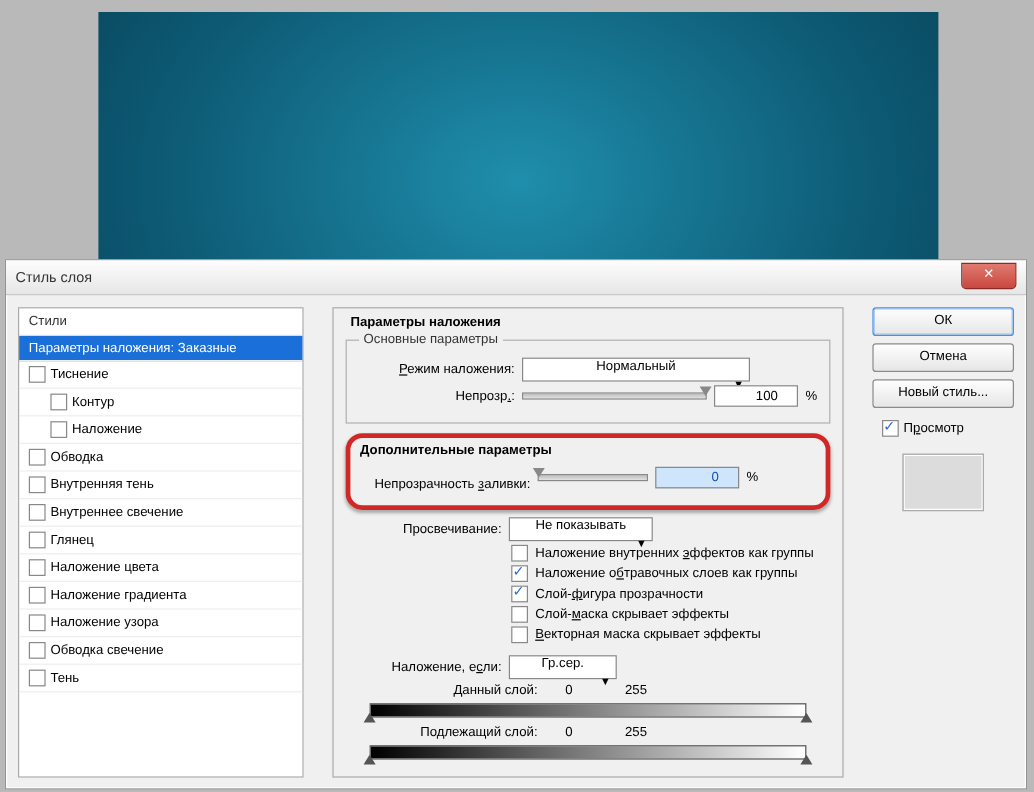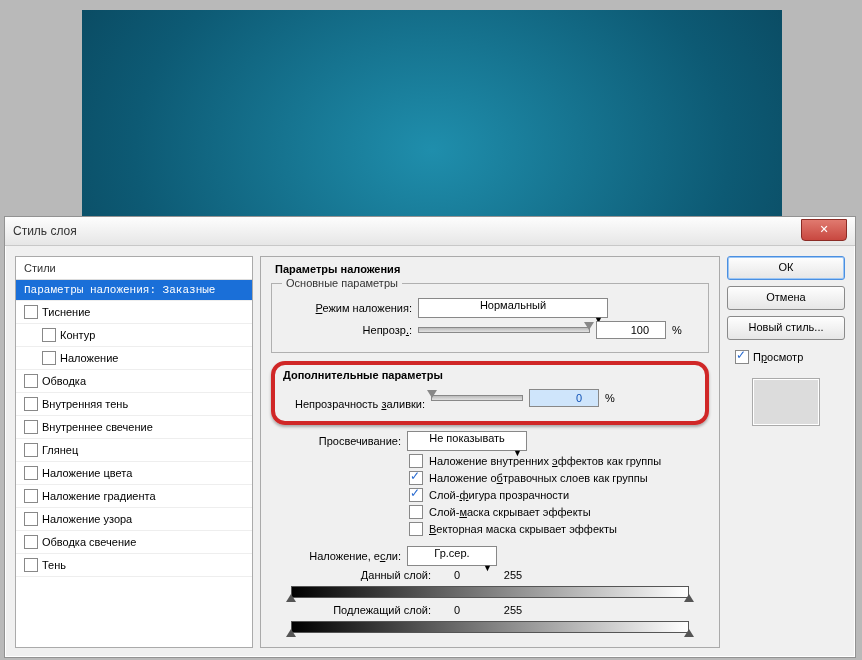--- a/index.html
+++ b/index.html
@@ -52,21 +52,21 @@
     border-radius: 0 0 4px 4px;
     color: #fff;
     text-align: center;
     line-height: 18px;
     font-size: 11px;
     cursor: pointer;
   }
   .content {
     display: flex;
     padding: 10px;
-    gap: 7px;
+    gap: 24px;
     height: calc(100% - 48px);
   }
   .sidebar {
     width: 236px;
     border: 1px solid #aaa;
     background: #fff;
   }
   .sidebar-header {
     padding: 5px 8px;
     border-bottom: 1px solid #ddd;
@@ -76,21 +76,20 @@
     padding: 4px 8px;
     border-bottom: 1px solid #eee;
     display: flex;
     align-items: center;
     gap: 4px;
     cursor: pointer;
   }
   .sidebar-item.selected {
     background: #1a6fd8;
     color: #fff;
-    font-family: Liberation Mono, monospace;
   }
   .sidebar-item.indent { padding-left: 26px; }
   .cb {
     width:12px; height:12px;
     border:1px solid #888;
     background:#fff;
     flex-shrink:0;
     display:inline-block;
     position:relative;
   }

